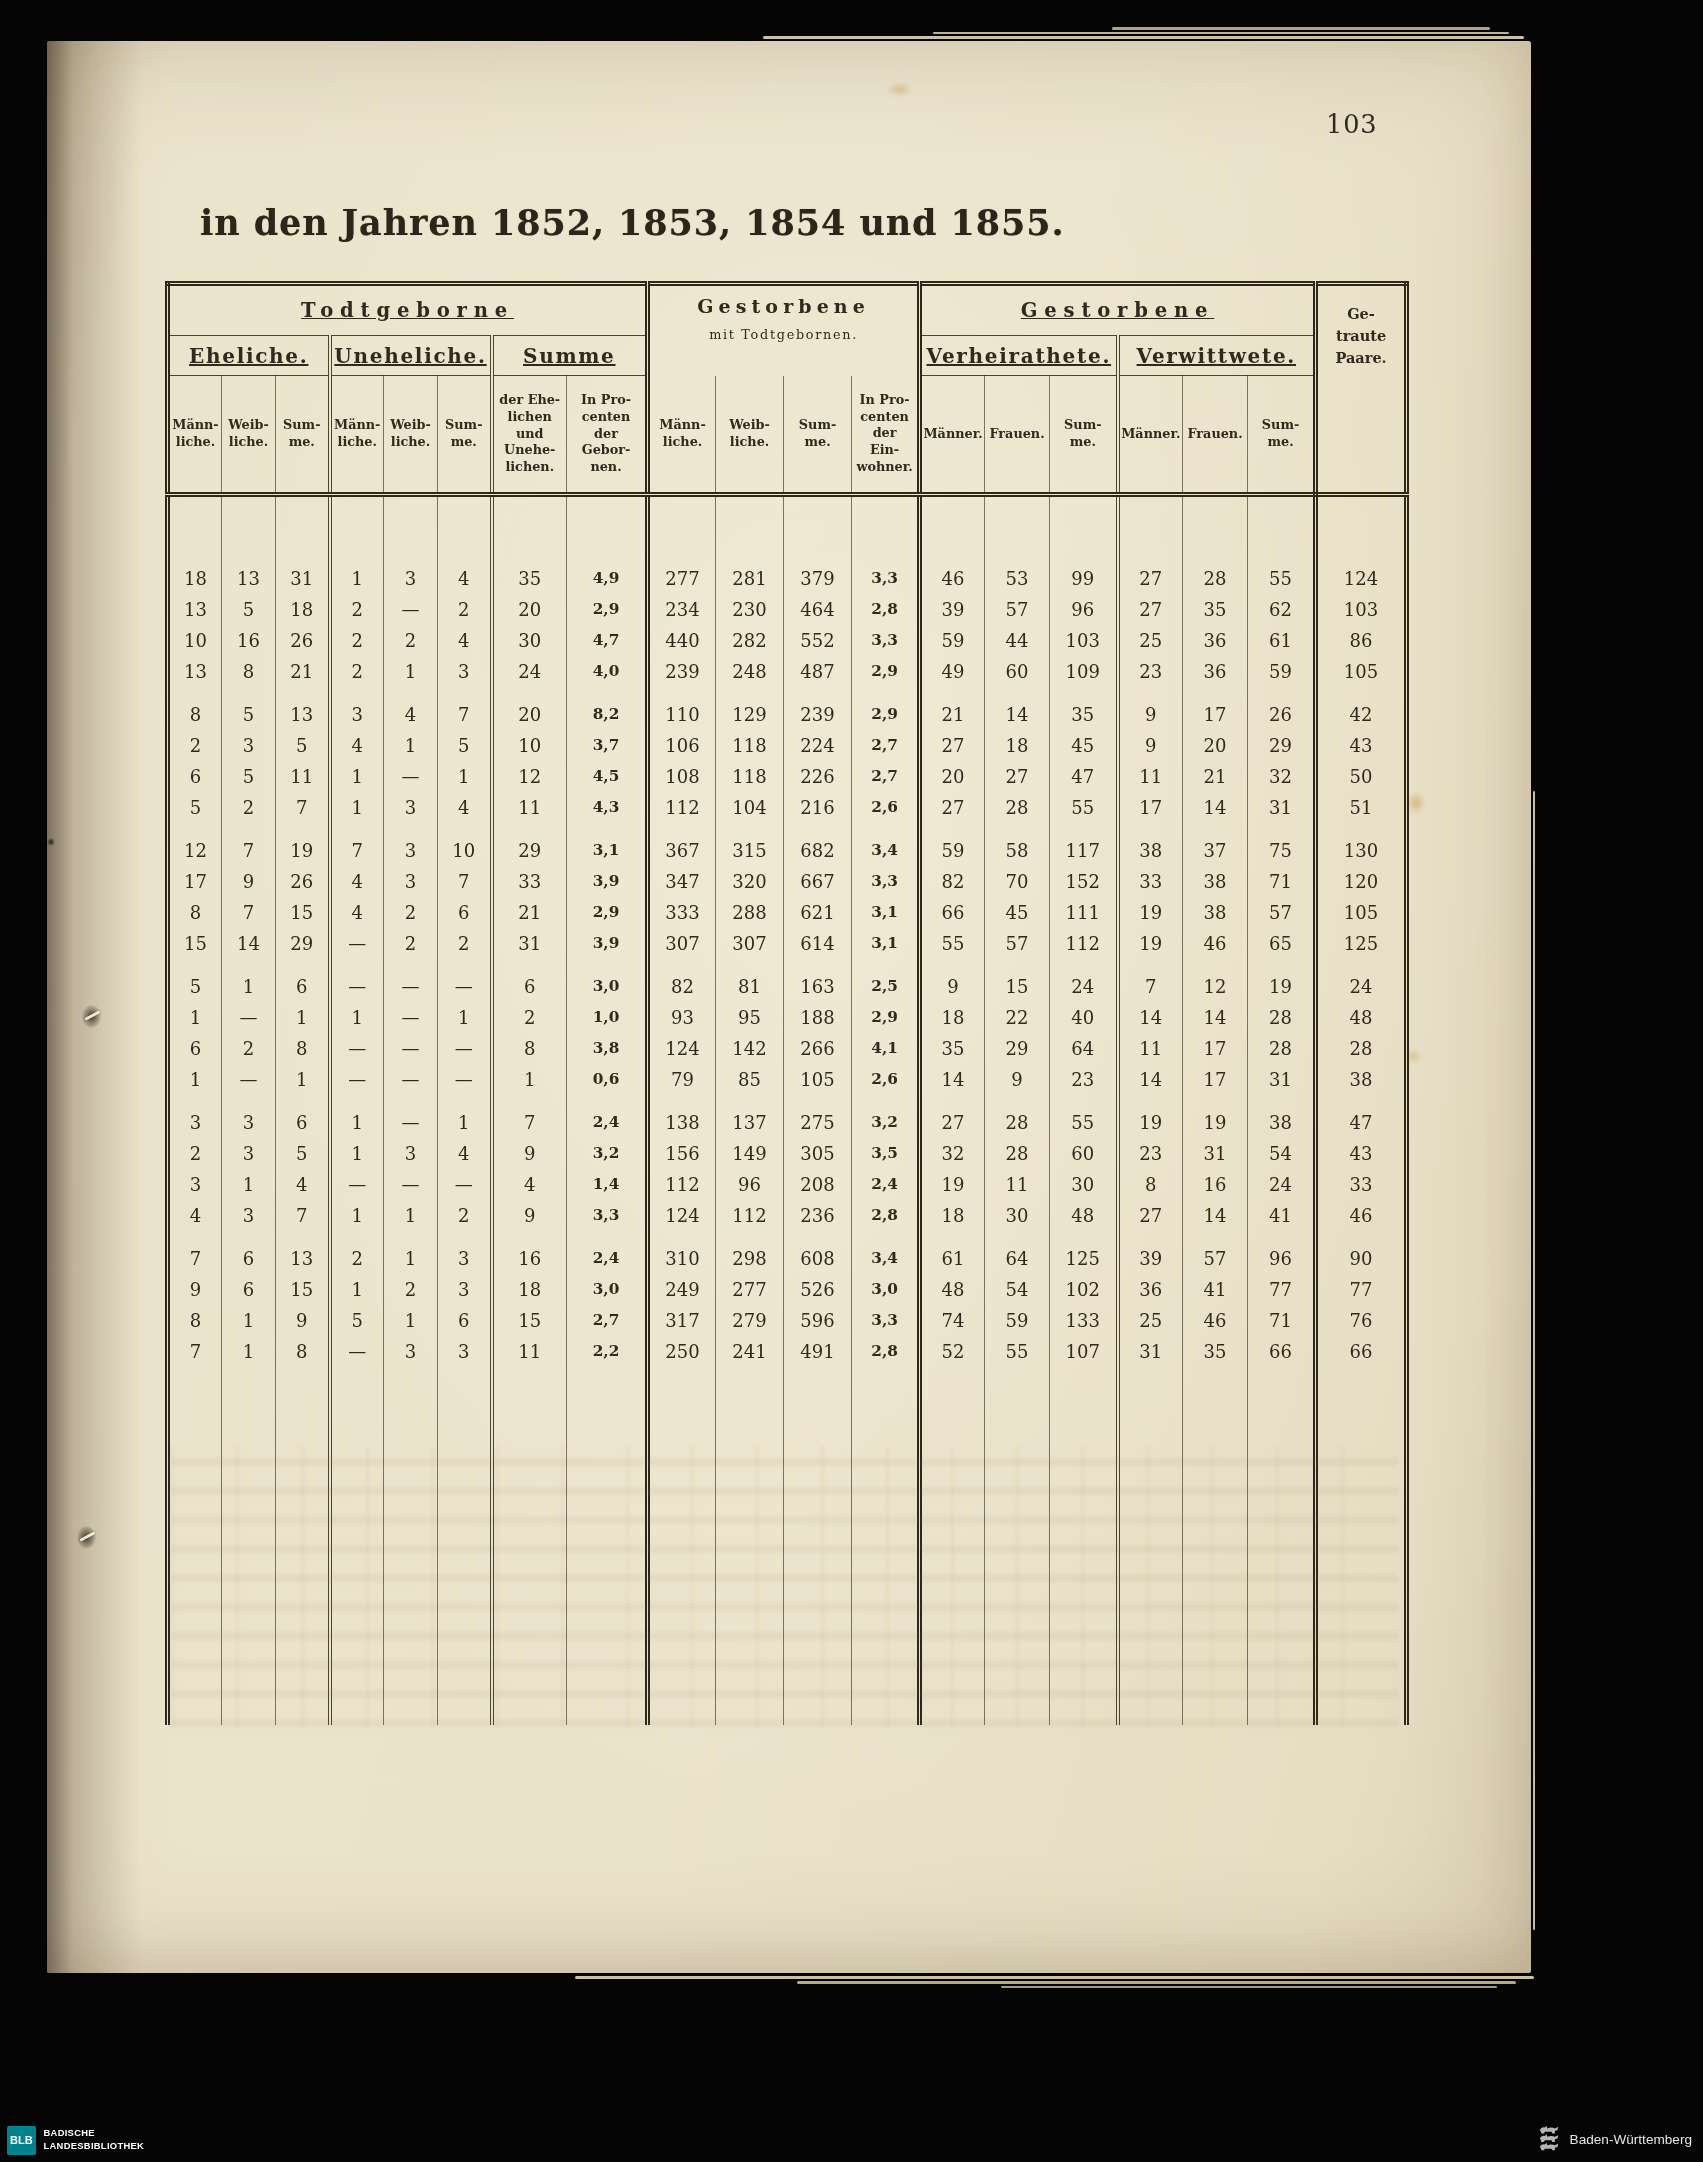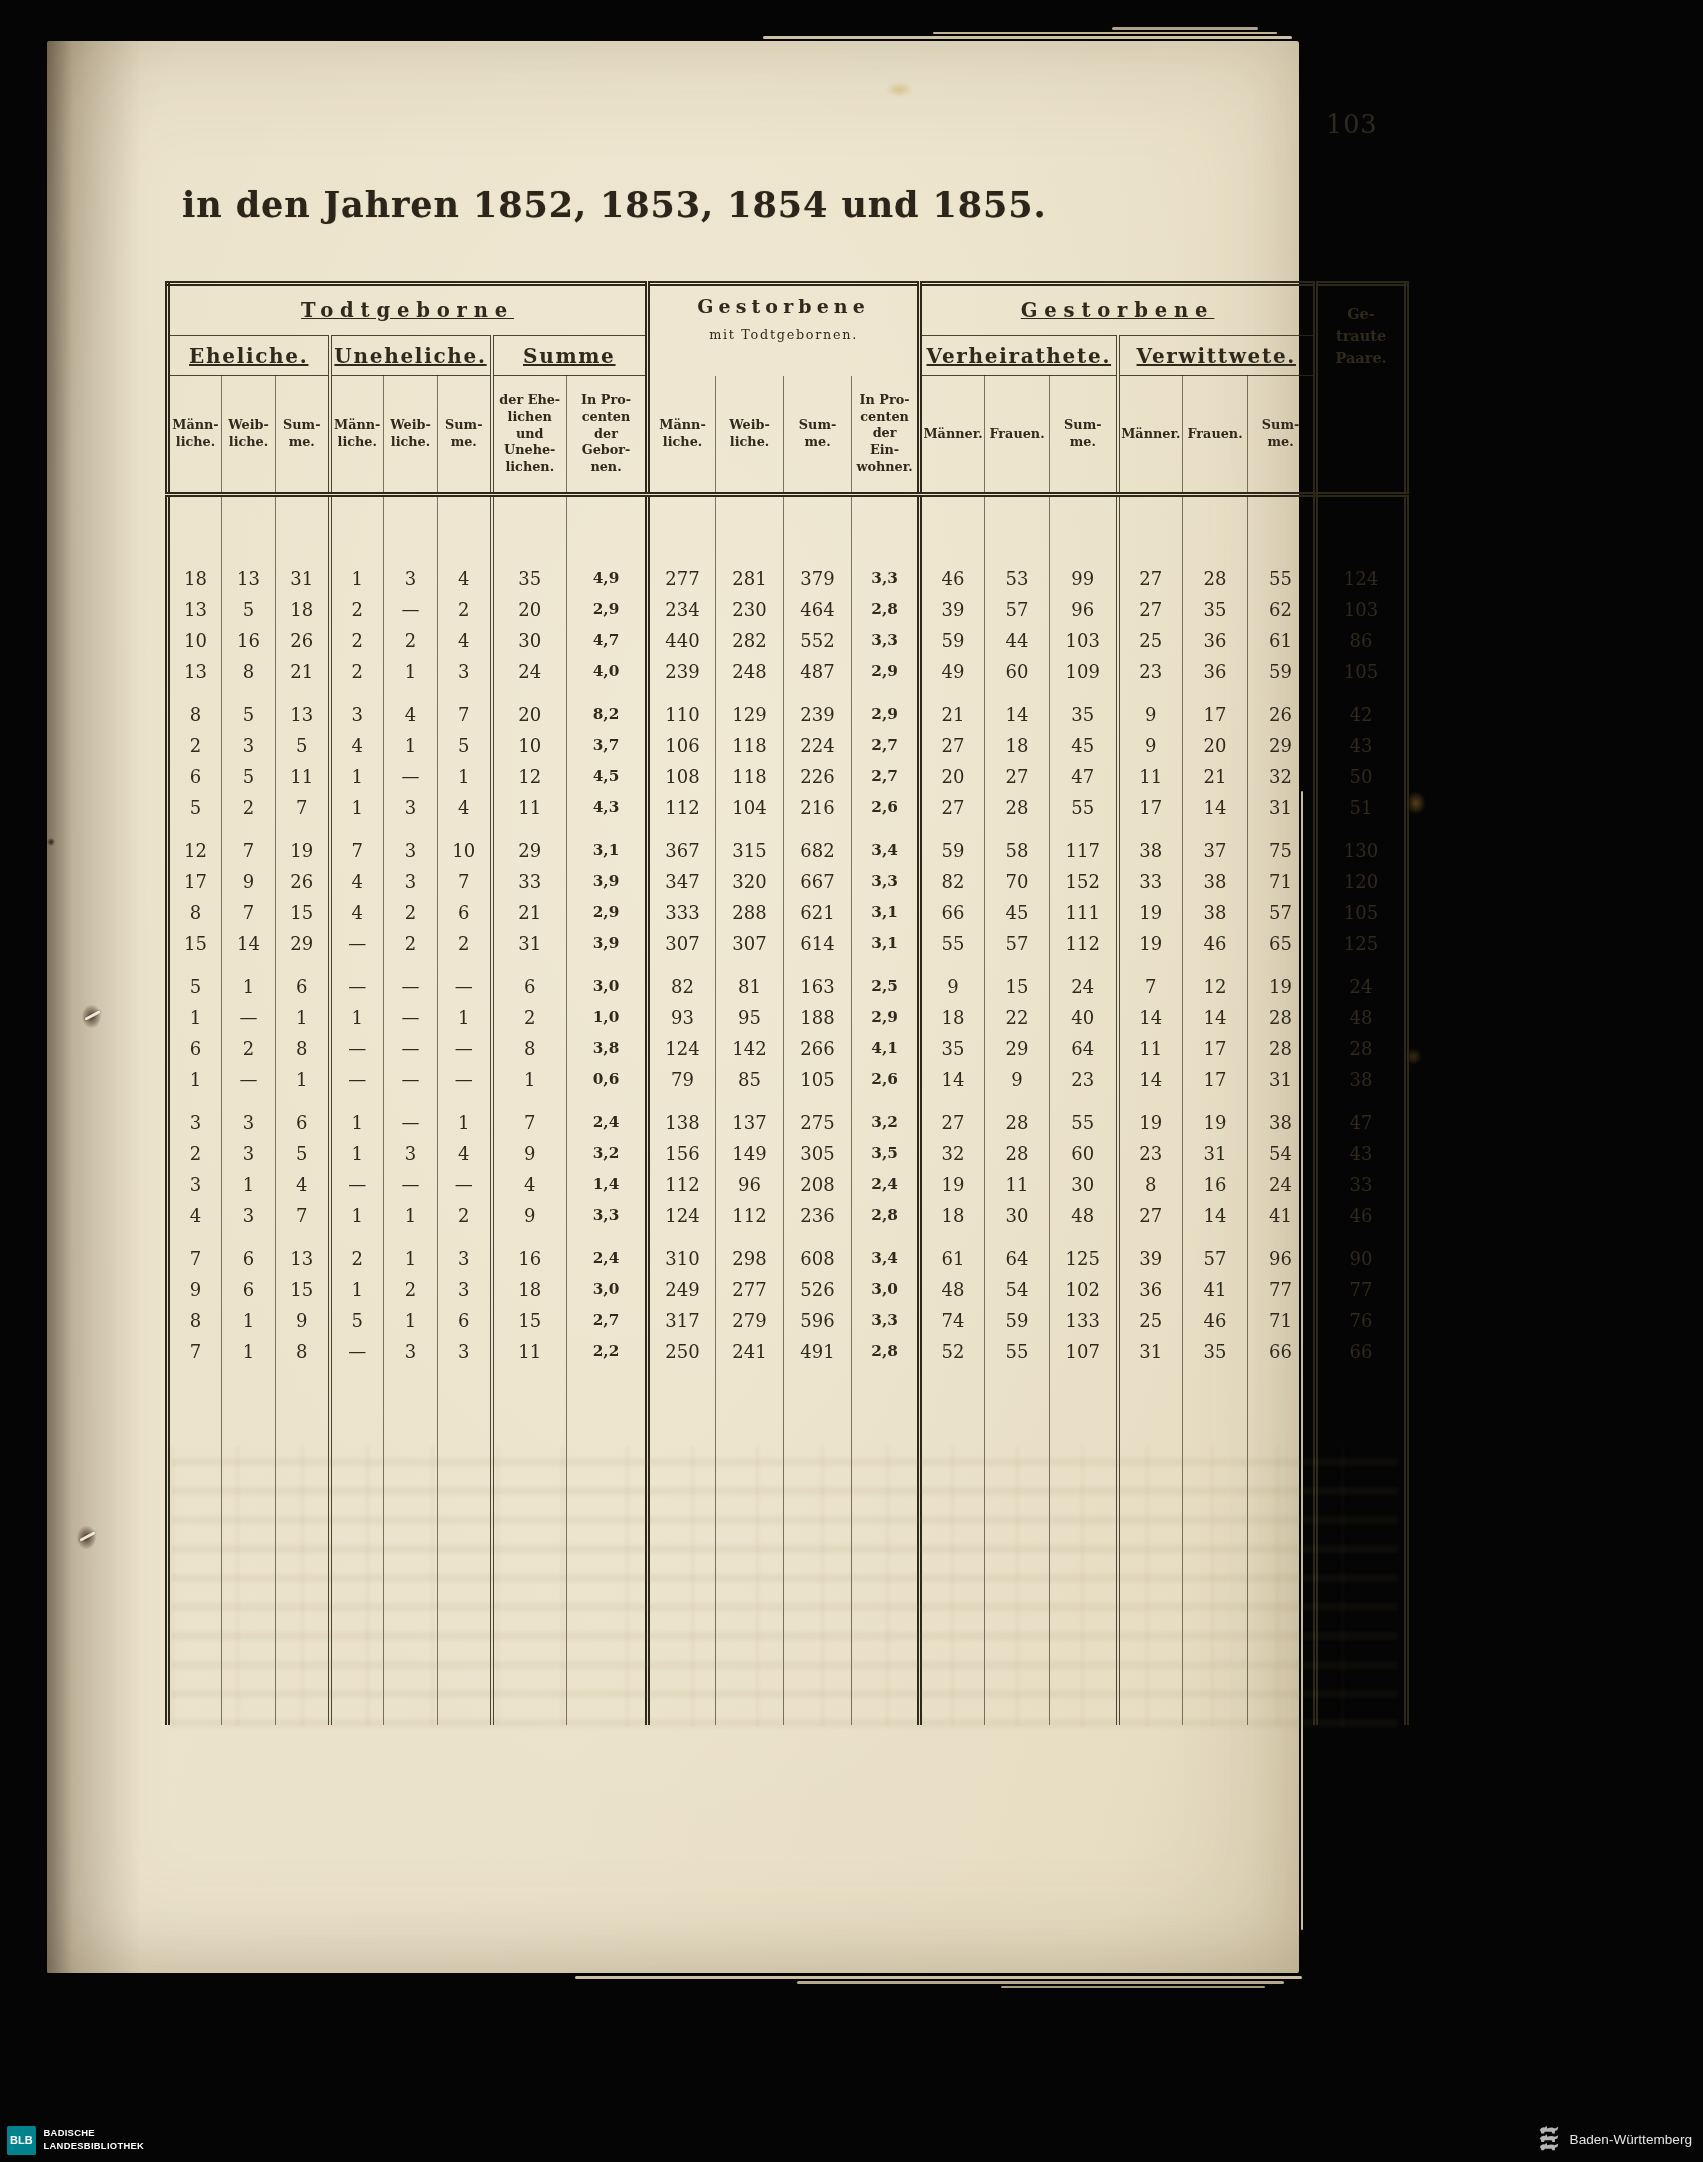--- a/index.html
+++ b/index.html
@@ -3,21 +3,21 @@
 <meta charset="utf-8">
 <style>
   html,body{margin:0;padding:0;}
   body{
     width:1704px;height:2163px;position:relative;
     background:#050505;overflow:hidden;
     font-family:"DejaVu Serif", serif;
   }
   
   .page{
-    position:absolute;left:47px;top:41px;width:1252px;height:1932px;
+    position:absolute;left:47px;top:41px;width:1484px;height:1932px;
     background:
       radial-gradient(ellipse at 52% 38%, rgba(255,252,240,.25) 0%, rgba(0,0,0,0) 65%),
       linear-gradient(105deg,#d7cbaf 0px,#e4dac1 47px,#ece3cc 128px,#ebe2ca 55%,#e7ddc3 88%,#dcd1b5 100%);
     border-radius:2.6px;
     box-shadow:inset 0 0 119px rgba(95,75,40,.20), inset 0 -15.3px 51px rgba(95,75,40,.12);
   }
   .binding-shadow{
     position:absolute;left:0;top:0;bottom:0;width:94px;
     background:linear-gradient(90deg, rgba(35,22,8,.50) 0px, rgba(70,50,25,.22) 25.6px, rgba(0,0,0,0) 100%);
     border-radius:2.6px 0 0 2.6px;
@@ -42,21 +42,21 @@
   .speck{position:absolute;left:0px;top:797px;width:7.7px;height:7.7px;border-radius:50%;
     background:radial-gradient(circle, rgba(30,22,12,.9), transparent 75%);}
   
   .stain{position:absolute;border-radius:50%;filter:blur(1px);}
   .stain1{left:839px;top:41px;width:27px;height:15.3px;background:radial-gradient(ellipse, rgba(196,150,55,.40), transparent 70%);}
   .stain2{left:1359px;top:750px;width:20.4px;height:24px;background:radial-gradient(ellipse, rgba(190,140,50,.45), transparent 70%);}
   .stain3{left:1358px;top:1007px;width:17px;height:17px;background:radial-gradient(ellipse, rgba(190,140,50,.30), transparent 70%);}
   
   .pageno{position:absolute;left:1279px;top:68px;font-size:25.6px;color:#2e2a20;letter-spacing:0.9px;}
   .title{
-    position:absolute;left:135px;top:143px;margin:0;
+    position:absolute;left:135px;top:143px;margin:18px;
     font-size:35px;font-weight:bold;color:#2b2619;letter-spacing:0.9px;
     text-shadow:0 0 0.9px rgba(43,38,25,.4);
   }
   
   .table-wrap{position:absolute;left:118px;top:240px;}
   table{
     border-collapse:collapse;table-layout:fixed;width:1237px;color:#30291c;
     border-top:5.1px double #2e2818;border-left:5.1px double #2e2818;border-right:5.1px double #2e2818;
     border-bottom:none;
   }

